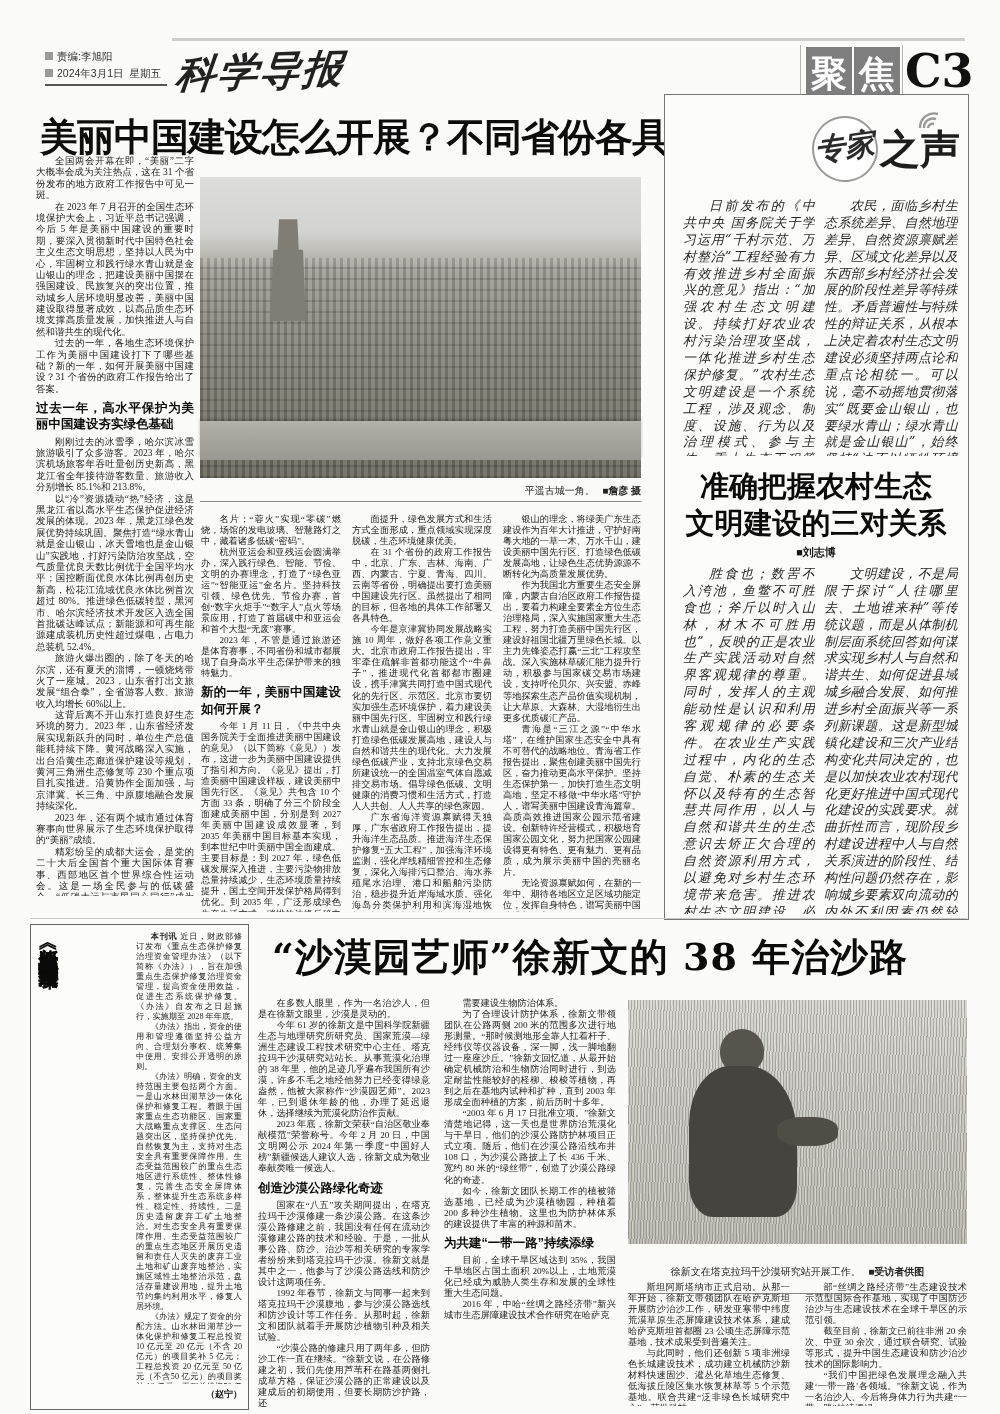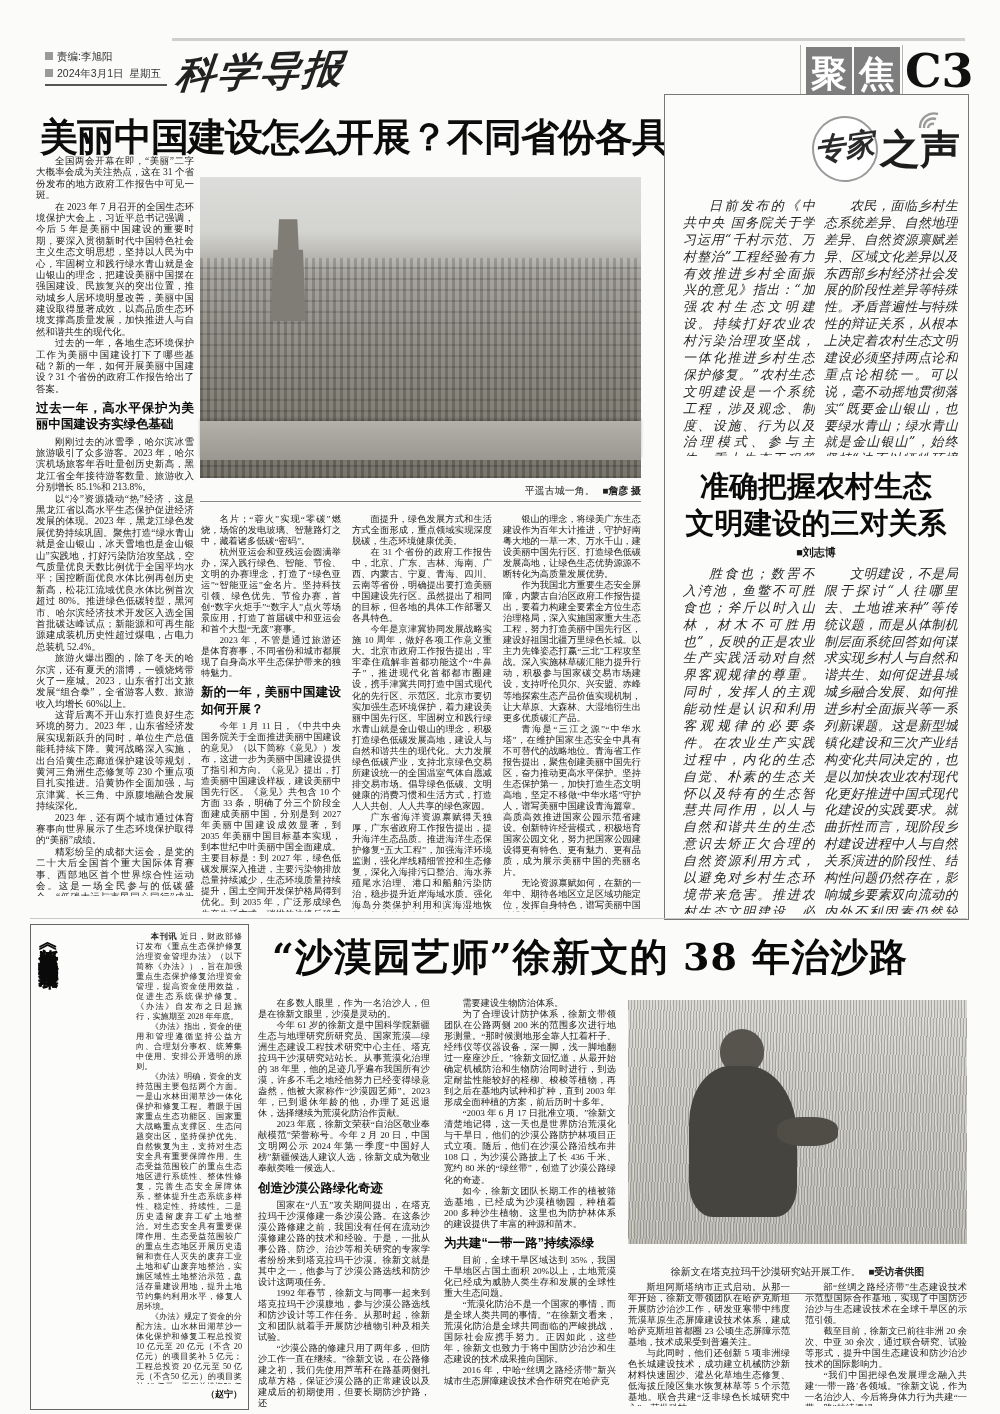--- a/index.html
+++ b/index.html
@@ -200,21 +200,20 @@
     <p>1992 年春节，徐新文与同事一起来到塔克拉玛干沙漠腹地，参与沙漠公路选线和防沙设计等工作任务。从那时起，徐新文和团队就着手开展防沙植物引种及相关试验。</p>
     <p>“沙漠公路的修建只用了两年多，但防沙工作一直在继续。”徐新文说，在公路修建之初，我们先使用芦苇秆在路基两侧扎成草方格，保证沙漠公路的正常建设以及建成后的初期使用，但要长期防沙护路，还</p>
   </div>
 <div class="abs col d-col2">
     <p>需要建设生物防治体系。</p>
     <p>为了合理设计防护体系，徐新文带领团队在公路两侧 200 米的范围多次进行地形测量。“那时候测地形全靠人扛着杆子、经纬仪等仪器设备，深一脚，浅一脚地翻过一座座沙丘。”徐新文回忆道，从最开始确定机械防治和生物防治同时进行，到选定耐盐性能较好的柽柳、梭梭等植物，再到之后在基地内试种和扩种，直到 2003 年形成全面种植的方案，前后历时十多年。</p>
     <p>“2003 年 6 月 17 日批准立项。”徐新文清楚地记得，这一天也是世界防治荒漠化与干旱日，他们的沙漠公路防护林项目正式立项。随后，他们在沙漠公路沿线布井 108 口，为沙漠公路披上了长 436 千米、宽约 80 米的“绿丝带”，创造了沙漠公路绿化的奇迹。</p>
     <p>如今，徐新文团队长期工作的植被筛选基地，已经成为沙漠植物园，种植着 200 多种沙生植物。这里也为防护林体系的建设提供了丰富的种源和苗木。</p>
     <h3>为共建“一带一路”持续添绿</h3>
     <p>目前，全球干旱区域达到 35%，我国干旱地区占国土面积 20%以上，土地荒漠化已经成为威胁人类生存和发展的全球性重大生态问题。</p>
-    <p>“荒漠化防治不是一个国家的事情，而是全球人类共同的事情。”在徐新文看来，荒漠化防治是全球共同面临的严峻挑战，国际社会应携手努力。正因如此，这些年，徐新文也致力于将中国防沙治沙和生态建设的技术成果推向国际。</p>
     <p>2016 年，中哈“丝绸之路经济带”新兴城市生态屏障建设技术合作研究在哈萨克</p>
   </div>
 <div class="abs photo2">
   <div class="grass"></div>
   <div class="head"></div>
   <div class="torso"></div>
   <div class="arm"></div>
 </div>
 <div class="abs cap photo2-cap">
   <span>徐新文在塔克拉玛干沙漠研究站开展工作。</span>

